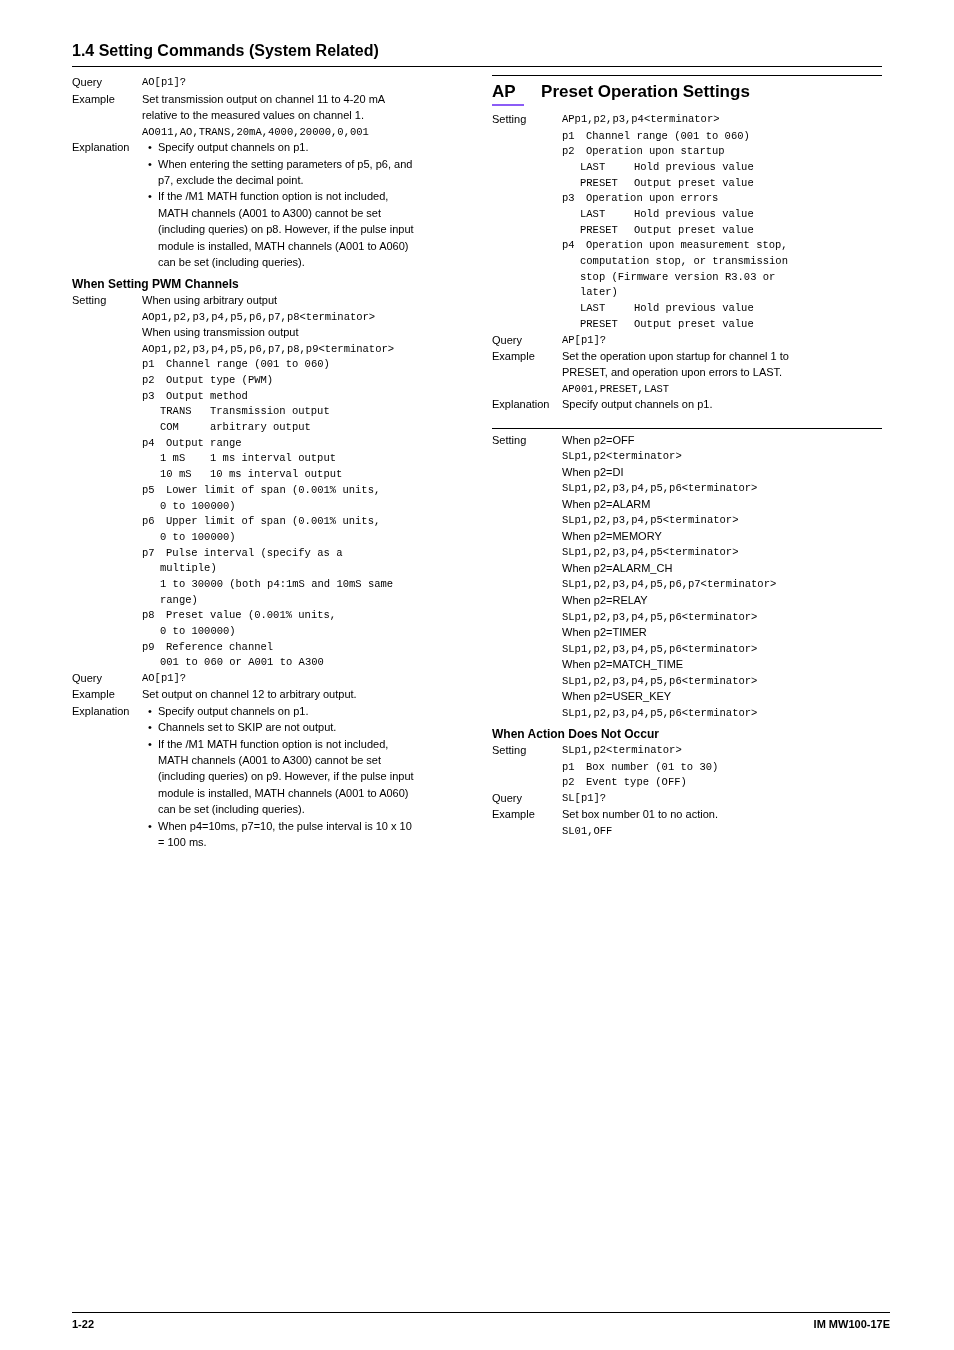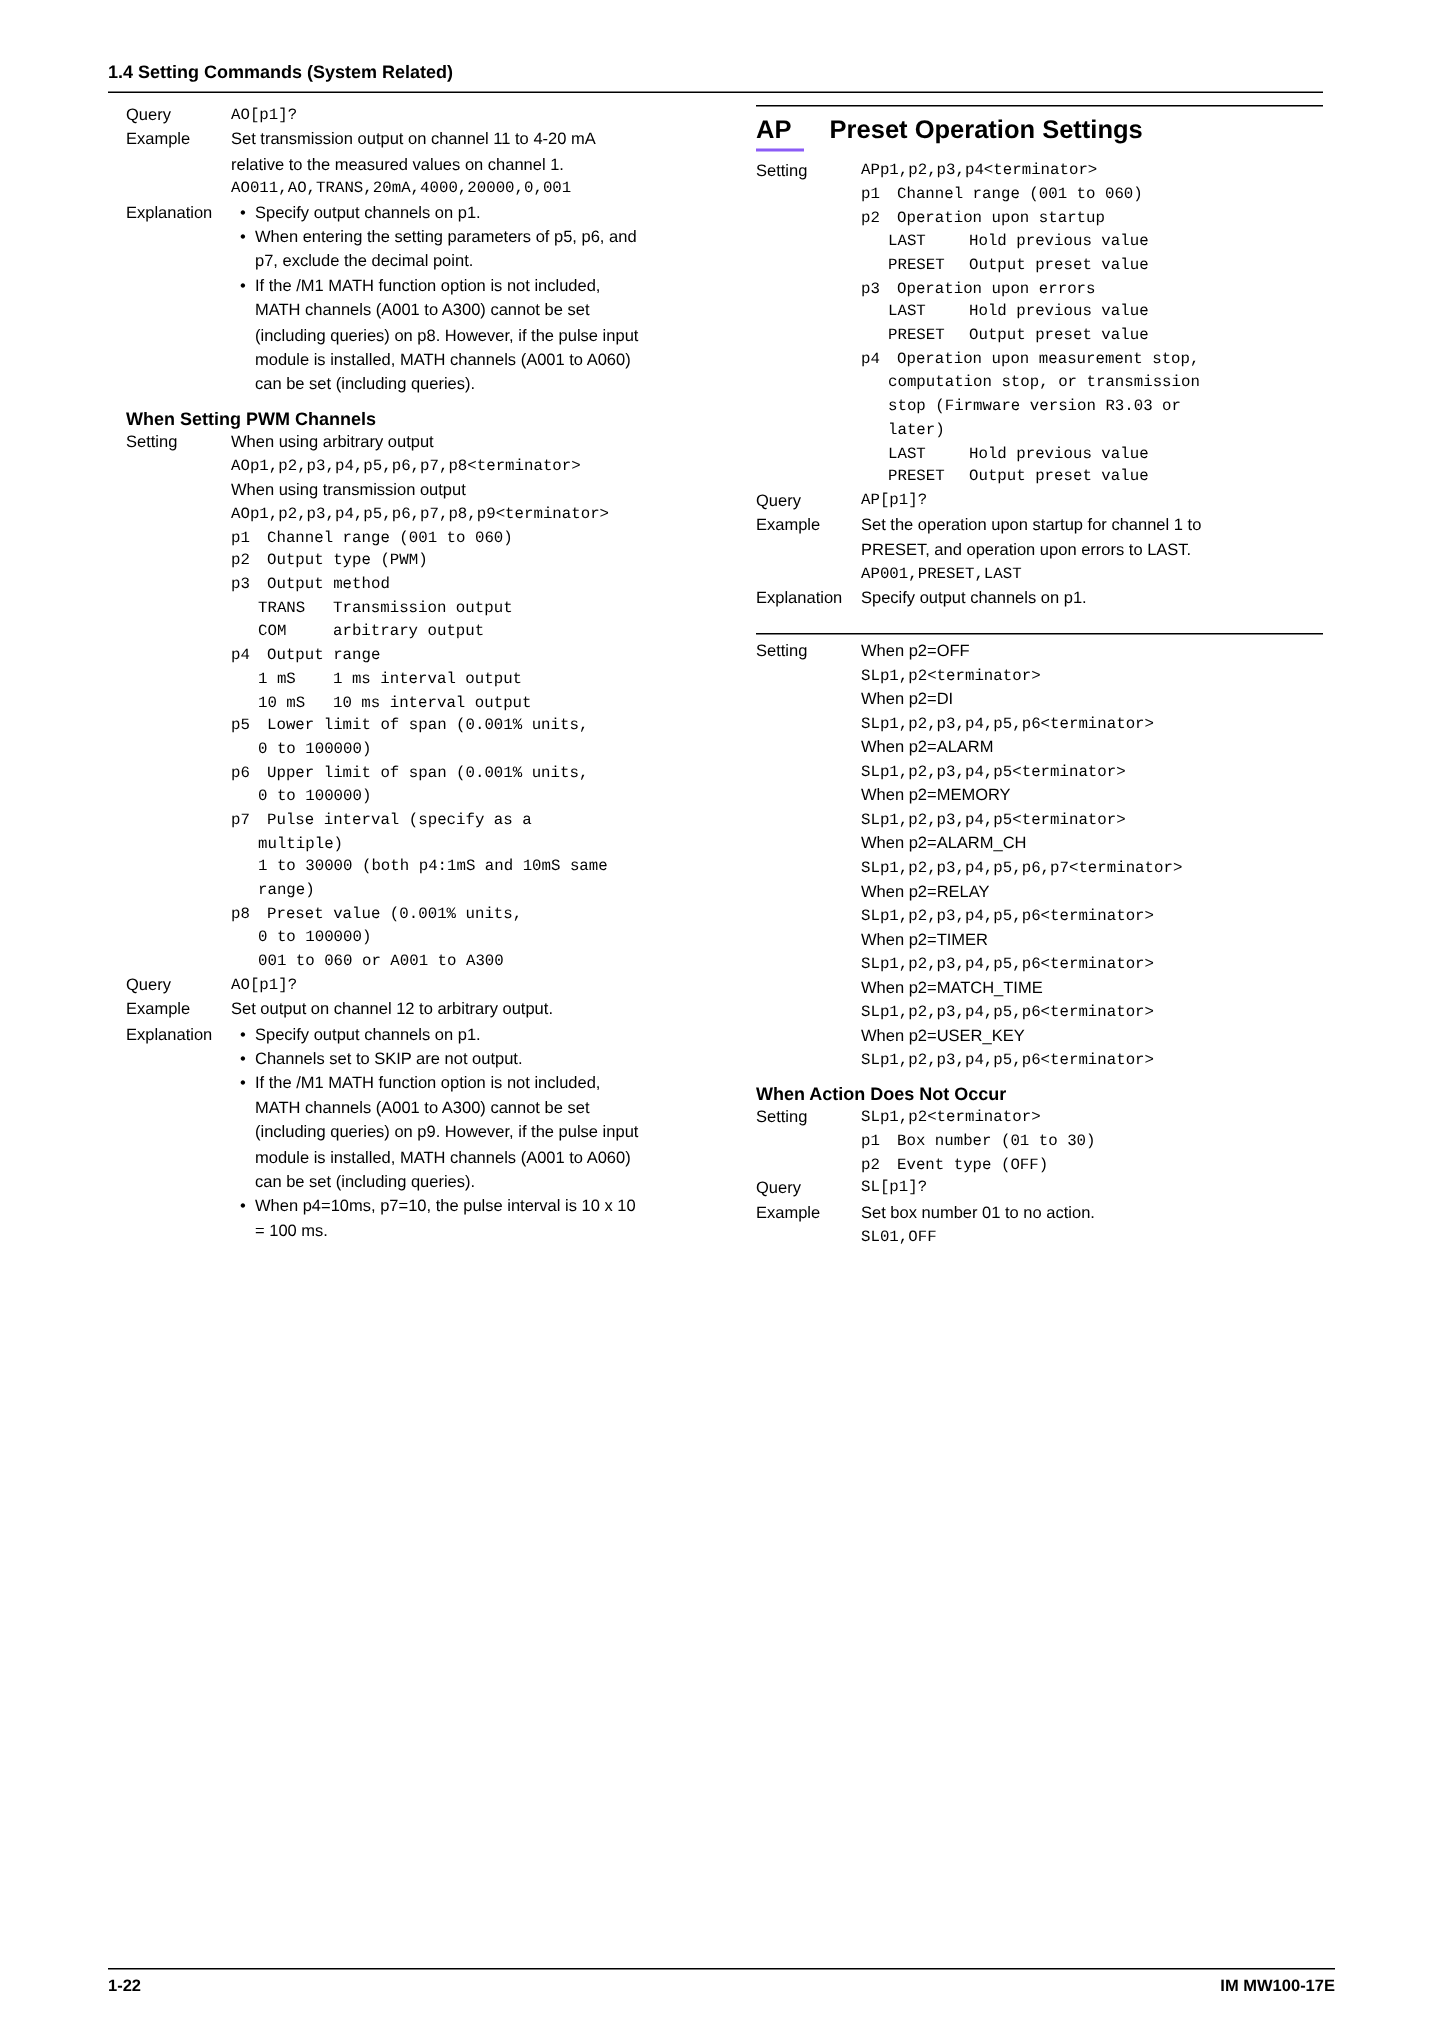--- a/index.html
+++ b/index.html
@@ -13,33 +13,32 @@
   }
   .page {
     width: 954px;
     min-height: 1350px;
     padding: 40px 72px 30px 72px;
     box-sizing: border-box;
     position: relative;
   }
   .section-header {
     font-weight: bold;
-    font-size: 12px;
+    font-size: 16px;
     border-bottom: 1px solid #000;
     padding-bottom: 4px;
     margin-bottom: 8px;
   }
   .columns {
     display: flex;
     gap: 30px;
   }
   .col {
     flex: 1;
     min-width: 0;
-    margin-left: 12px;
   }
   .mono {
     font-family: "Courier New", monospace;
     font-size: 10.5px;
   }
   .row {
     display: flex;
     margin-bottom: 1px;
   }
   .lbl {
@@ -268,20 +267,24 @@
       <div class="row">
           <div class="lbl"></div>
           <div class="val mono"><span class="plk">p8</span><span>Preset value (0.001% units,</span></div>
         </div>
       <div class="row">
           <div class="lbl"></div>
           <div class="val mono ind1">0 to 100000)</div>
         </div>
       <div class="row">
           <div class="lbl"></div>
+          <div class="val mono"><span class="plk">p9</span><span>Reference channel</span></div>
+        </div>
+      <div class="row">
+          <div class="lbl"></div>
           <div class="val mono ind1">001 to 060 or A001 to A300</div>
         </div>
 
       <div class="row">
           <div class="lbl">Query</div>
           <div class="val mono">AO[p1]?</div>
         </div>
 
       <div class="row">
           <div class="lbl">Example</div>

